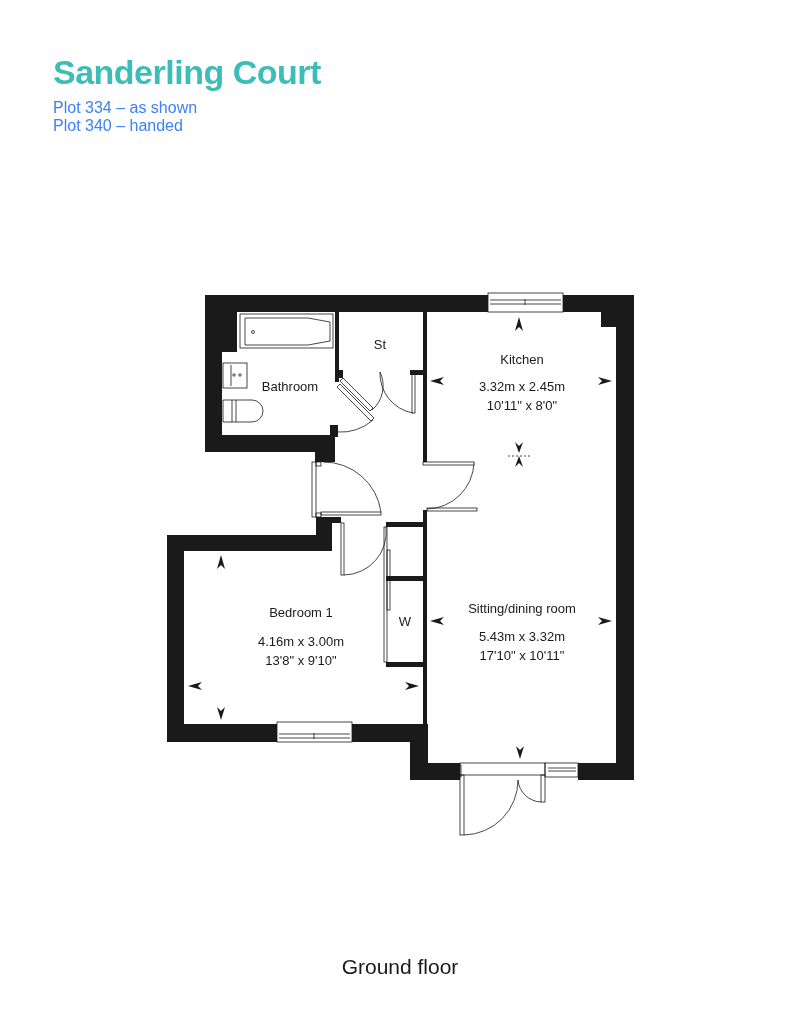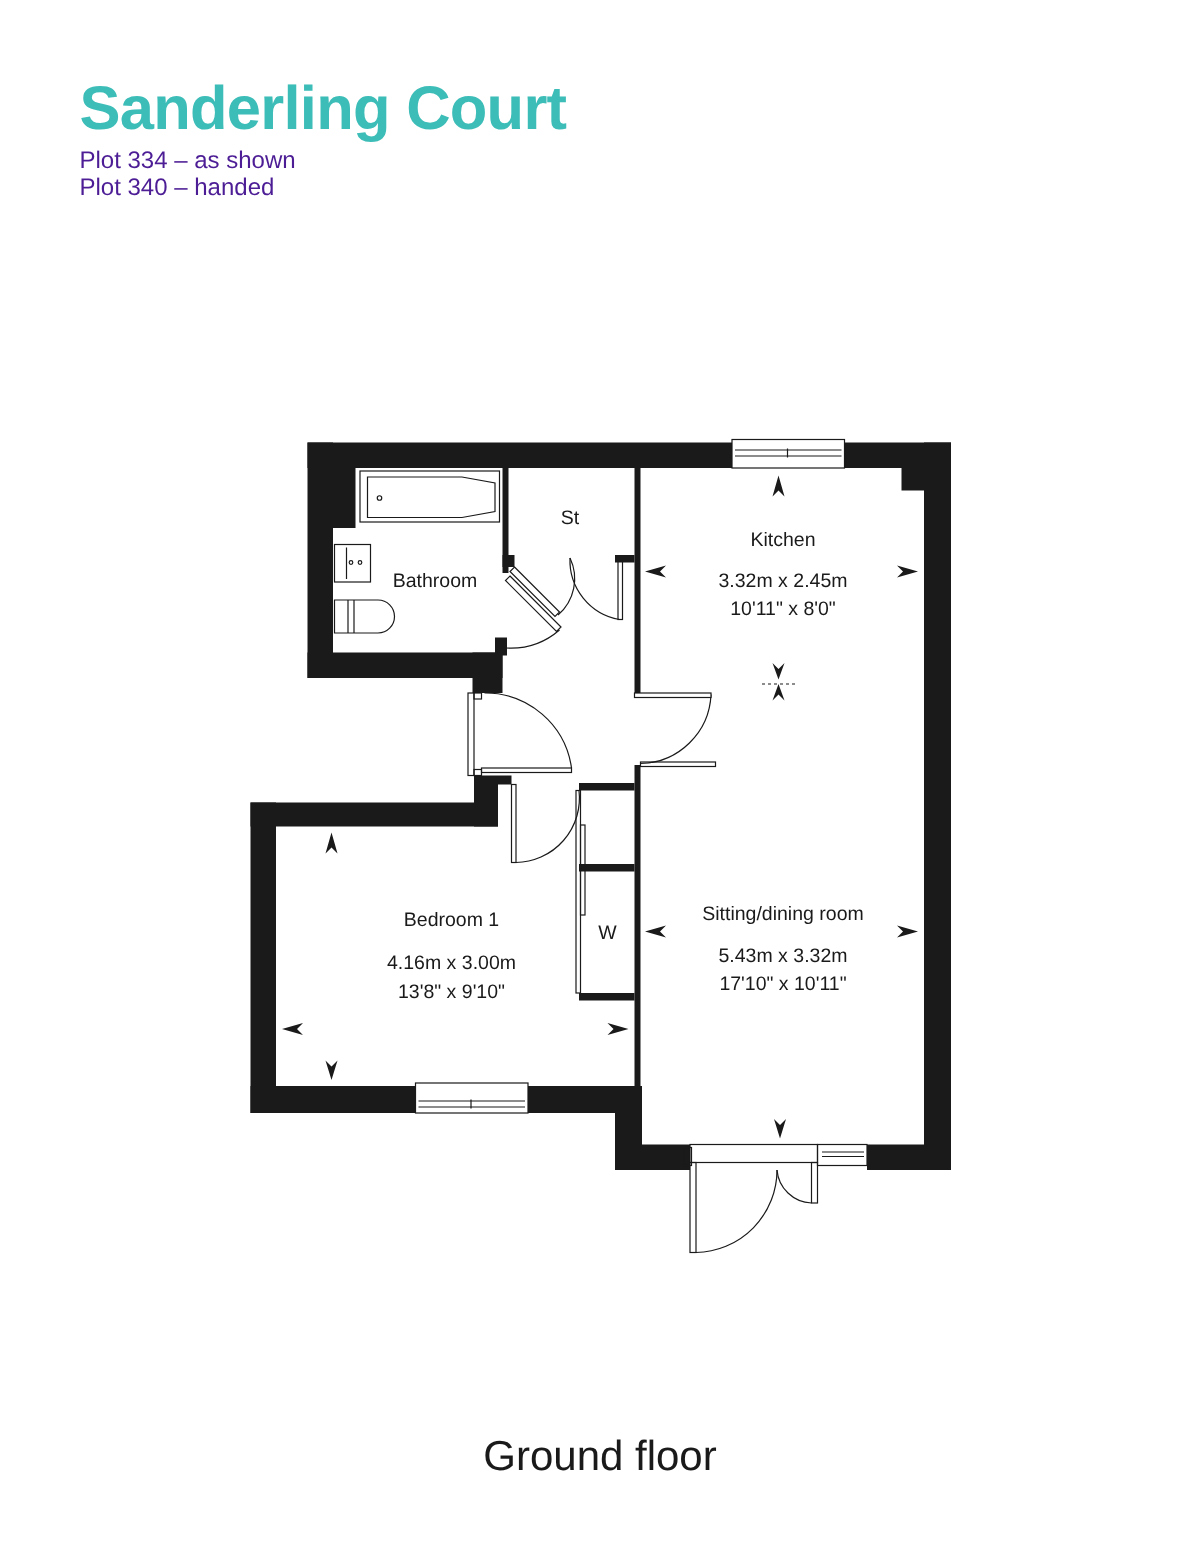--- a/index.html
+++ b/index.html
@@ -1,22 +1,22 @@
 <!DOCTYPE html>
 <html><head>
 <meta charset="utf-8">
 <style>
   html, body { margin:0; padding:0; background:#ffffff; }
   body { width:800px; height:1036px; position:relative; overflow:hidden; font-family:"Liberation Sans", sans-serif; color:#1a1a1a; }
-  .title { position:absolute; left:53px; top:52px; font-size:41px; font-weight:bold; letter-spacing:-0.5px; margin:0; line-height:40px; }
-  .plot-line { position:absolute; left:53px; font-size:16px; line-height:20px; color:#4c1d95; }
+  .title { position:absolute; left:53px; top:52px; font-size:34px; font-weight:bold; letter-spacing:-0.5px; margin:0; line-height:40px; }
+  .plot-line { position:absolute; left:53px; font-size:16px; line-height:20px; color:#3b82f6; }
   .plot-1 { top:98px; }
   .plot-2 { top:116px; }
   .plan { position:absolute; left:0; top:0; width:800px; height:1036px; }
-  .floor-label { position:absolute; left:0; width:800px; top:955px; text-align:center; font-size:28px; color:#1a1a1a; }
+  .floor-label { position:absolute; left:0; width:800px; top:955px; text-align:center; font-size:21px; color:#1a1a1a; }
   .room-text { font-family:"Liberation Sans", sans-serif; fill:#1a1a1a; }
 </style>
 </head>
 <body>
 
 <h1 class="title" style="color:#3dbdb8;">Sanderling Court</h1>
 <div class="plot-line plot-1">Plot 334 – as shown</div>
 <div class="plot-line plot-2">Plot 340 – handed</div>
 
 <svg class="plan" viewBox="0 0 800 1036" xmlns="http://www.w3.org/2000/svg">

